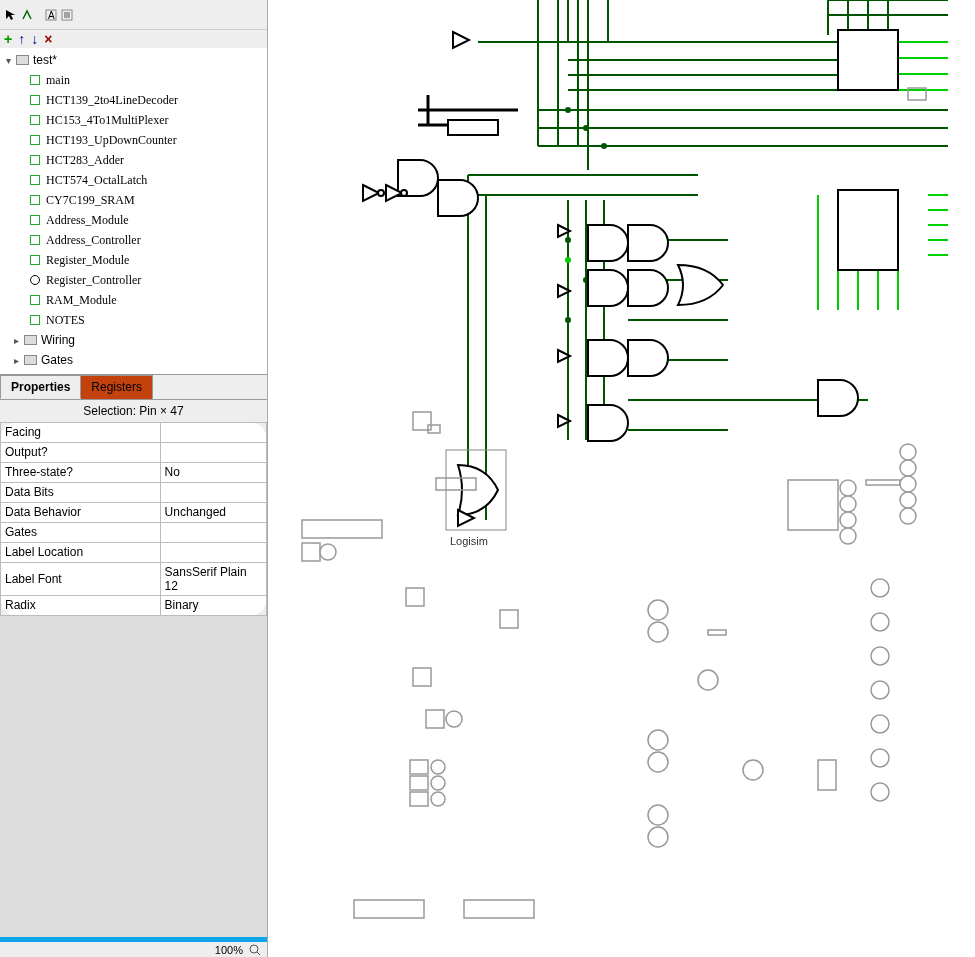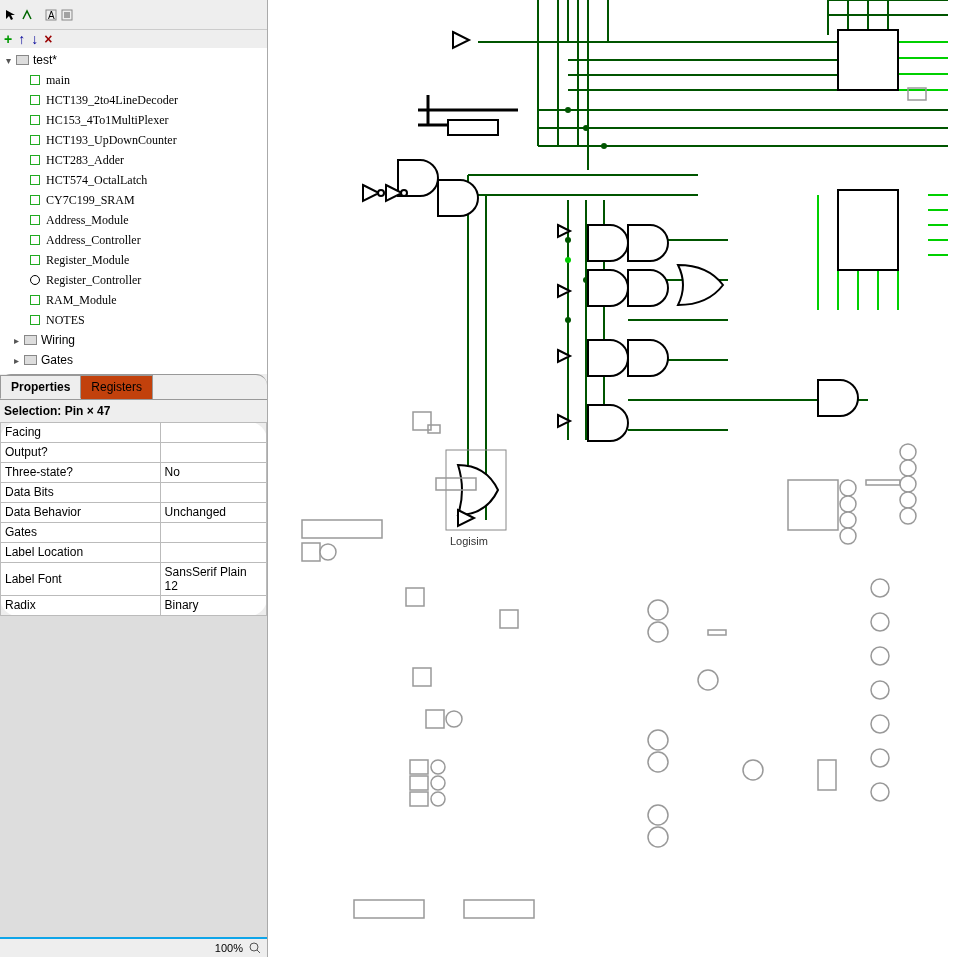--- a/index.html
+++ b/index.html
@@ -77,40 +77,40 @@
   }
   .circuit-icon.magnify {
     border: 1px solid #000;
     border-radius: 50%;
     position: relative;
   }
   .tabs {
     display: flex;
     background: #eee;
     border-top: 1px solid #999;
-    border-radius: 11px;
   }
   .tab {
     padding: 4px 10px;
     border: 1px solid #999;
     border-bottom: none;
     background: #c2410c;
     margin-right: -1px;
     cursor: pointer;
     font-size: 12px;
   }
   .tab.active {
     background: #eee;
     font-weight: bold;
     border-bottom: 1px solid #eee;
     position: relative;
     z-index: 1;
   }
   .selection-header {
-    font-weight: bold;
+    text-align: center;
+    font-weight: normal;
     padding: 4px;
     background: #eee;
     border-top: 1px solid #999;
   }
   .props-table {
     flex: 0 0 auto;
     width: 100%;
     border-collapse: collapse;
     background: #fff;
     border-radius: 18px;
@@ -122,21 +122,21 @@
     height: 20px;
   }
   .props-table td:first-child { width: 60%; }
   .props-filler {
     flex: 1;
     background: #ddd;
   }
   .zoom-bar {
     height: 20px;
     background: #eee;
-    border-top: 2px solid #0ea5e9;
+    border-top: 5px solid #0ea5e9;
     display: flex;
     justify-content: flex-end;
     align-items: center;
     padding-right: 6px;
     gap: 6px;
     font-size: 11px;
   }
   .canvas {
     flex: 1;
     position: relative;

